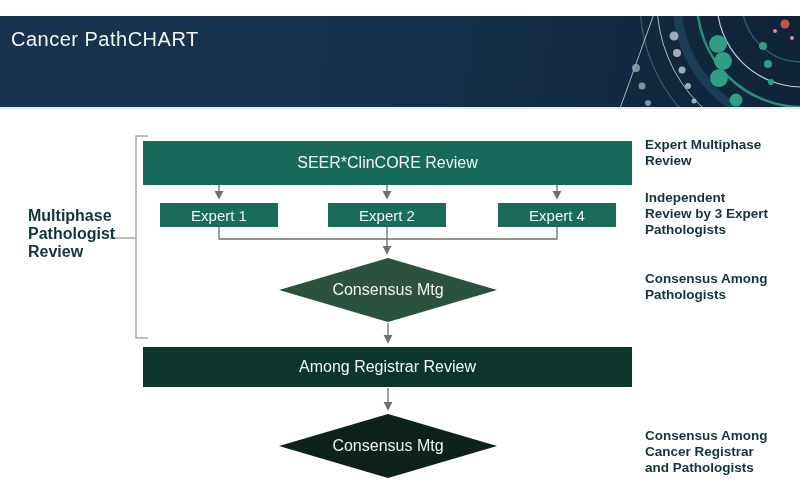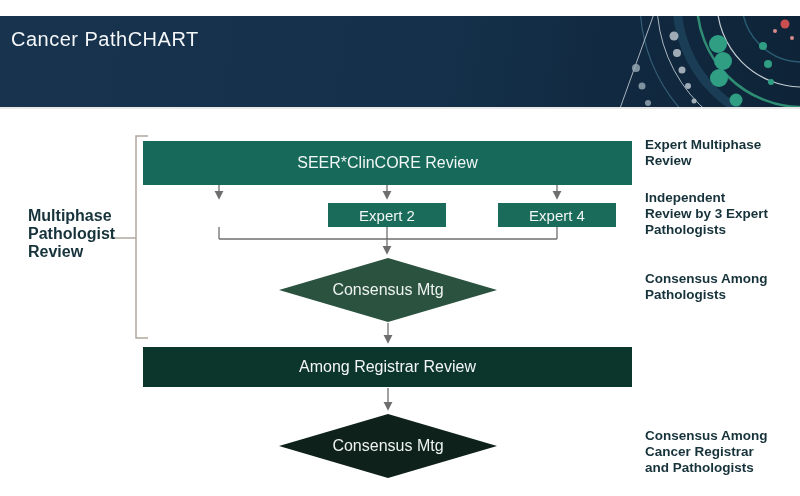--- a/index.html
+++ b/index.html
@@ -141,20 +141,21 @@
       <line x1="557" y1="211" x2="557" y2="223"></line>
       <line x1="219" y1="223" x2="557" y2="223"></line>
       <line x1="387" y1="211" x2="387" y2="237" marker-end="url(#arrow)"></line>
       <line x1="388" y1="307" x2="388" y2="326" marker-end="url(#arrow)"></line>
       <line x1="388" y1="372" x2="388" y2="393" marker-end="url(#arrow)"></line>
     </g>
   </svg>
 
   <div class="banner seer-banner">SEER*ClinCORE Review</div>
 
+  <div class="banner expert-box expert-1">Expert 1</div>
   <div class="banner expert-box expert-2">Expert 2</div>
   <div class="banner expert-box expert-3">Expert 4</div>
 
   <div class="diamond diamond-1">Consensus Mtg</div>
 
   <div class="banner registrar-banner">Among Registrar Review</div>
 
   <div class="diamond diamond-2">Consensus Mtg</div>
 
   <div class="left-label">Multiphase

